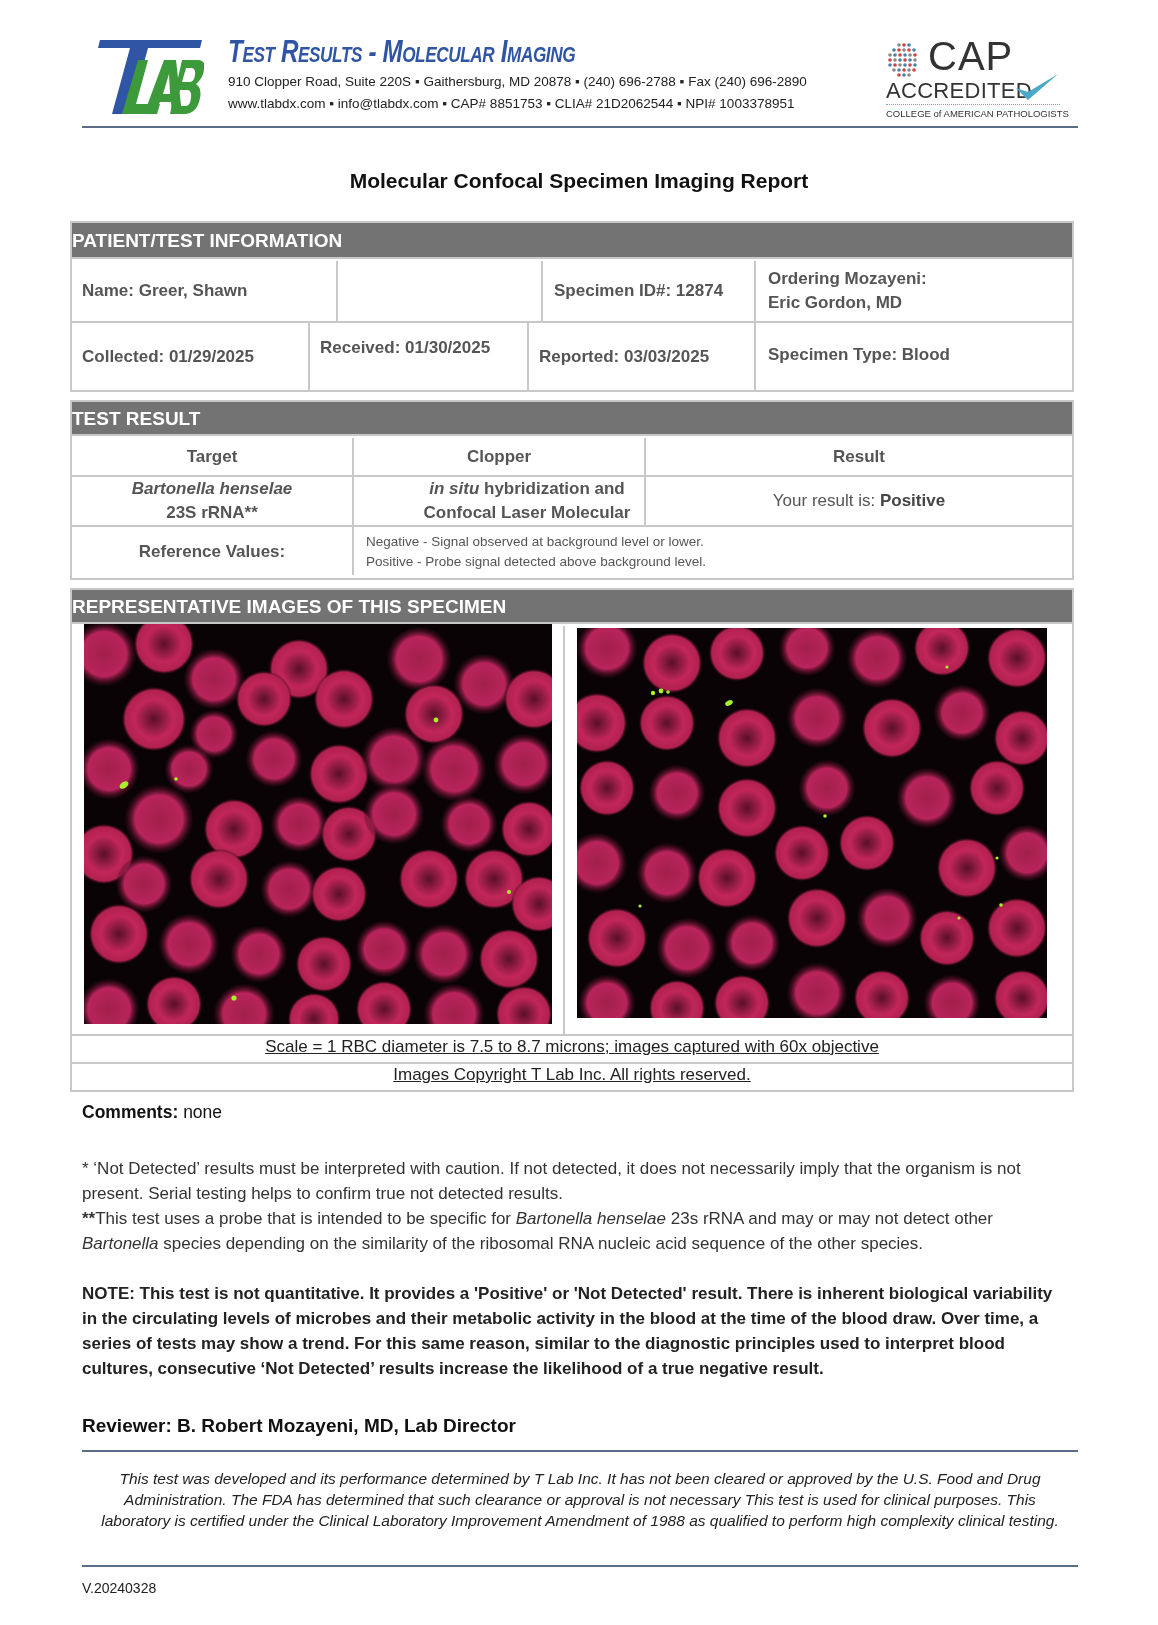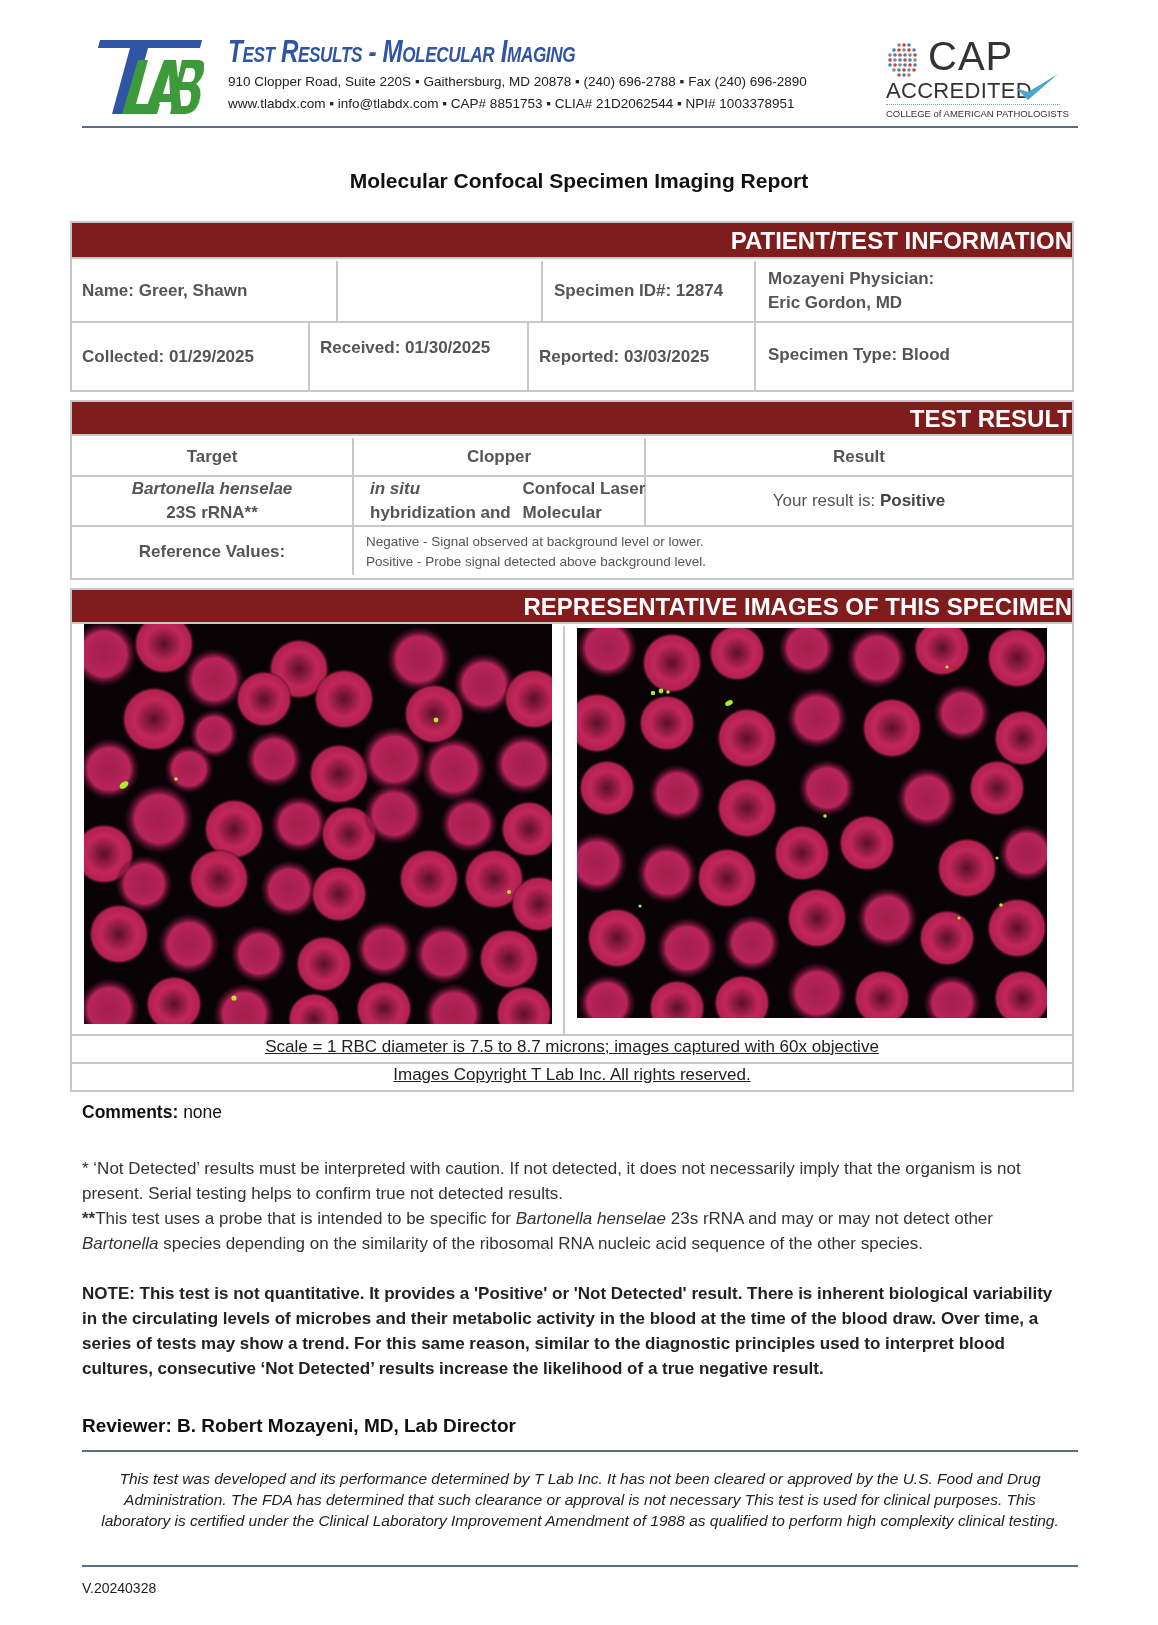--- a/index.html
+++ b/index.html
@@ -19,30 +19,30 @@
   .cap-acc { position: absolute; left: 2px; top: 40px; font-size: 22px; color: #333; letter-spacing: 0.3px; }
   .cap-check { position: absolute; left: 128px; top: 34px; width: 50px; height: 34px; }
   .cap-dotline { position: absolute; left: 2px; top: 66px; width: 174px; border-top: 1px dotted #6aa9c9; }
   .cap-college { position: absolute; left: 2px; top: 70px; font-size: 9.5px; color: #333; white-space: nowrap; }
   .hr-top { position: absolute; left: 82px; top: 126px; width: 996px; height: 2px; background: #5a6e86; }
 
   .report-title { position: absolute; left: 0; width: 1158px; top: 169px; text-align: center; font-size: 21px; font-weight: bold; color: #111; }
 
   
   .box { position: absolute; left: 70px; width: 1004px; border: 2px solid #c8c8c8; background: #fff; }
-  .green-bar { background: #7f1d1d; color: #fff; font-weight: bold; text-align: right; font-size: 24px; height: 36px; line-height: 36px; border-bottom: 2px solid #c8c8c8; }
+  .green-bar { background: #737373; color: #fff; font-weight: bold; text-align: left; font-size: 19px; height: 36px; line-height: 36px; border-bottom: 2px solid #c8c8c8; }
   .cell { position: absolute; font-size: 17px; color: #555; font-weight: bold; display: flex; align-items: center; }
   .vline { position: absolute; width: 2px; background: #c8c8c8; }
   .hline { position: absolute; height: 2px; background: #c8c8c8; }
 
   .patient { top: 221px; height: 171px; }
   .result { top: 400px; height: 180px; }
   .images { top: 588px; height: 504px; }
 
-  .ctr { justify-content: center; }
+  .ctr { justify-content: center; text-align: center; }
   .italic { font-style: italic; }
   .ref-text { font-size: 13.5px; color: #555; font-weight: normal; line-height: 20px; display: block; }
   .normal { font-weight: normal; }
 
   .micro { position: absolute; background: #0a0306; overflow: hidden; }
   .caption { position: absolute; left: 0; width: 100%; text-align: center; font-size: 17px; color: #222; text-decoration: underline; }
 
   .comments { position: absolute; left: 82px; top: 1102px; font-size: 17.5px; color: #111; }
   .comments b { font-weight: bold; }
   .para { position: absolute; left: 82px; width: 990px; font-size: 17px; line-height: 25px; color: #333; }
@@ -129,21 +129,21 @@
   <div class="vline" style="left:264px; top:38px; height:60px;"></div>
   <div class="vline" style="left:469px; top:38px; height:60px;"></div>
   <div class="vline" style="left:682px; top:38px; height:129px;"></div>
   <div class="vline" style="left:236px; top:100px; height:67px;"></div>
   <div class="vline" style="left:455px; top:100px; height:67px;"></div>
 
   <div class="cell" style="left:10px; top:38px; width:250px; height:60px;">Name:  Greer, Shawn</div>
   <div class="cell" style="left:266px; top:38px; width:200px; height:60px;"></div>
   <div class="cell" style="left:482px; top:38px; width:198px; height:60px;">Specimen ID#:  12874</div>
   <div class="cell" style="left:696px; top:38px; width:300px; height:60px; flex-direction:column; align-items:flex-start; justify-content:center; line-height:24px;">
-    <span>Mozayeni Physician:</span>
+    <span>Ordering Mozayeni:</span>
     <span>Eric Gordon, MD</span>
   </div>
 
   <div class="cell" style="left:10px; top:100px; width:224px; height:67px;">Collected:  01/29/2025</div>
   <div class="cell" style="left:248px; top:100px; width:205px; height:50px;">Received:  01/30/2025</div>
   <div class="cell" style="left:467px; top:100px; width:213px; height:67px;">Reported:  03/03/2025</div>
   <div class="cell" style="left:696px; top:100px; width:300px; height:64px;">Specimen Type:  Blood</div>
 </div>
 
 <div class="box result">
@@ -155,21 +155,21 @@
   <div class="vline" style="left:572px; top:36px; height:87px;"></div>
 
   <div class="cell ctr" style="left:0; top:36px; width:280px; height:37px;">Target</div>
   <div class="cell ctr" style="left:282px; top:36px; width:290px; height:37px;">Clopper</div>
   <div class="cell ctr" style="left:574px; top:36px; width:426px; height:37px;">Result</div>
 
   <div class="cell ctr" style="left:0; top:75px; width:280px; height:48px; flex-direction:column; line-height:24px;">
     <span class="italic">Bartonella henselae</span>
     <span>23S rRNA**</span>
   </div>
-  <div class="cell ctr" style="left:282px; top:75px; width:330px; height:48px; flex-direction:row; line-height:24px;padding-left:16px;">
+  <div class="cell ctr" style="left:282px; top:75px; width:330px; height:48px; flex-direction:column; line-height:24px;padding-left:16px;">
     <span><i>in situ</i><span> hybridization and</span></span>
     <span>Confocal Laser Molecular</span>
   </div>
   <div class="cell ctr normal" style="left:574px; top:75px; width:426px; height:48px;border-radius:17px;">
     <span style="white-space:pre;">Your result is: </span>
       <b style="color:#444;">Positive</b>
   </div>
 
   <div class="cell ctr" style="left:0; top:125px; width:280px; height:50px;">Reference Values:</div>
   <div class="cell" style="left:294px; top:125px; width:700px; height:50px; flex-direction:column; align-items:flex-start; justify-content:center;">

